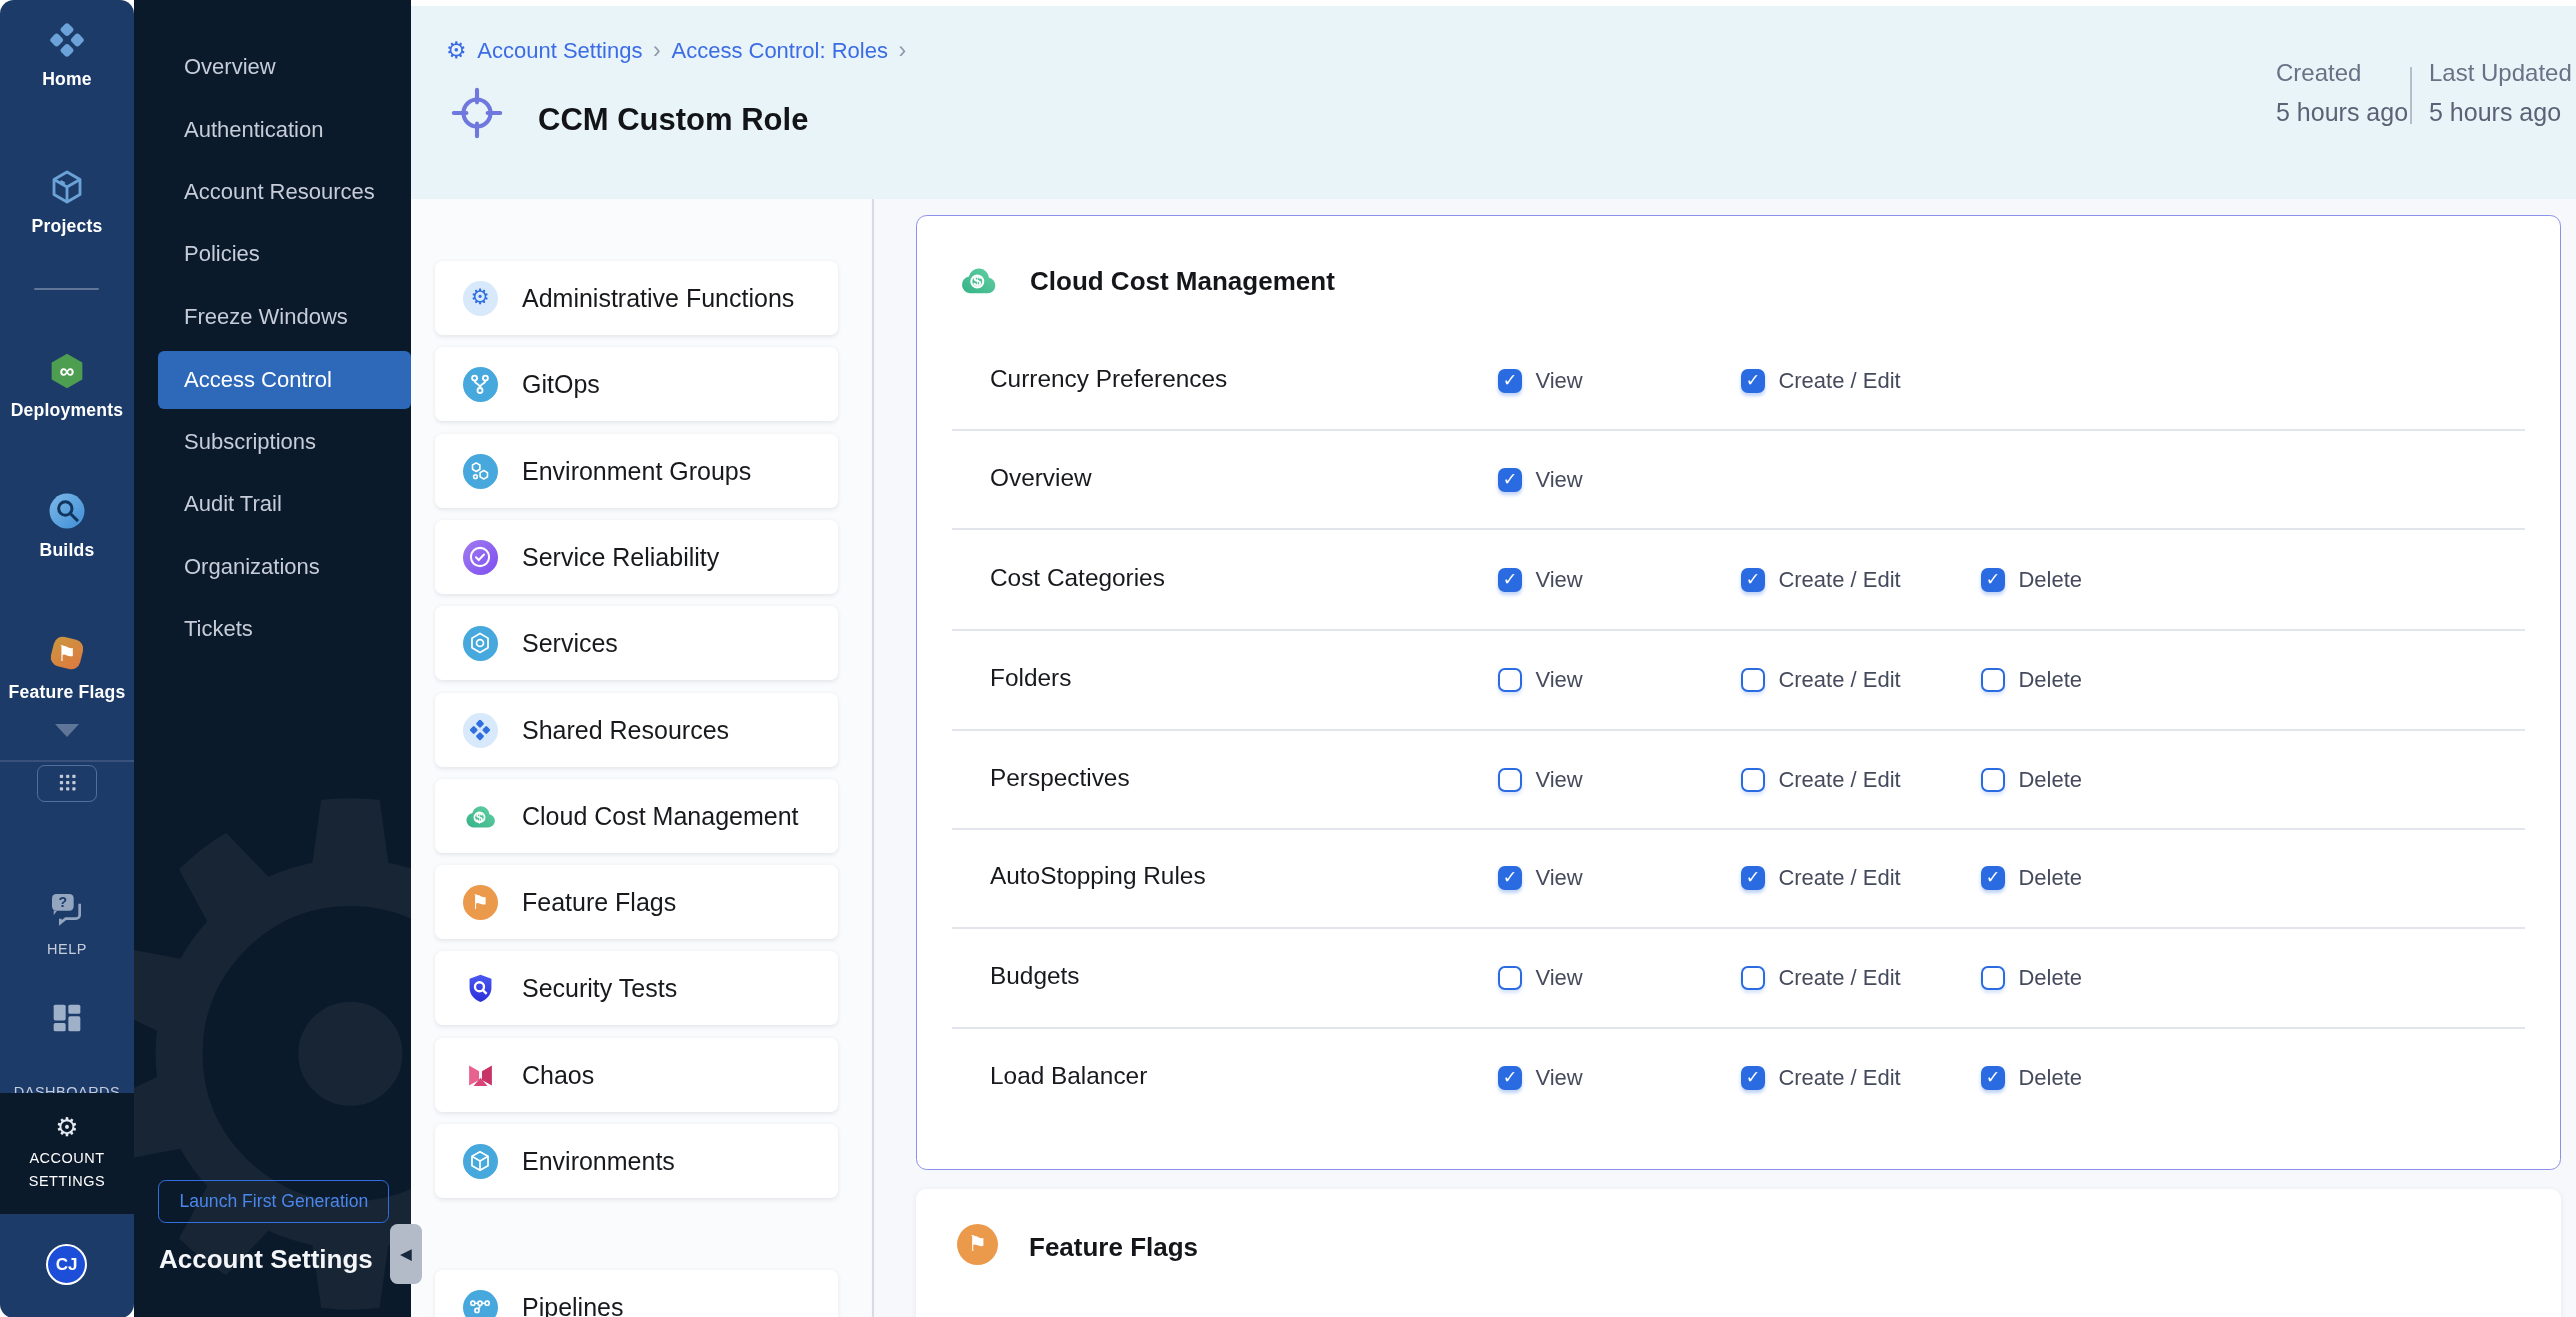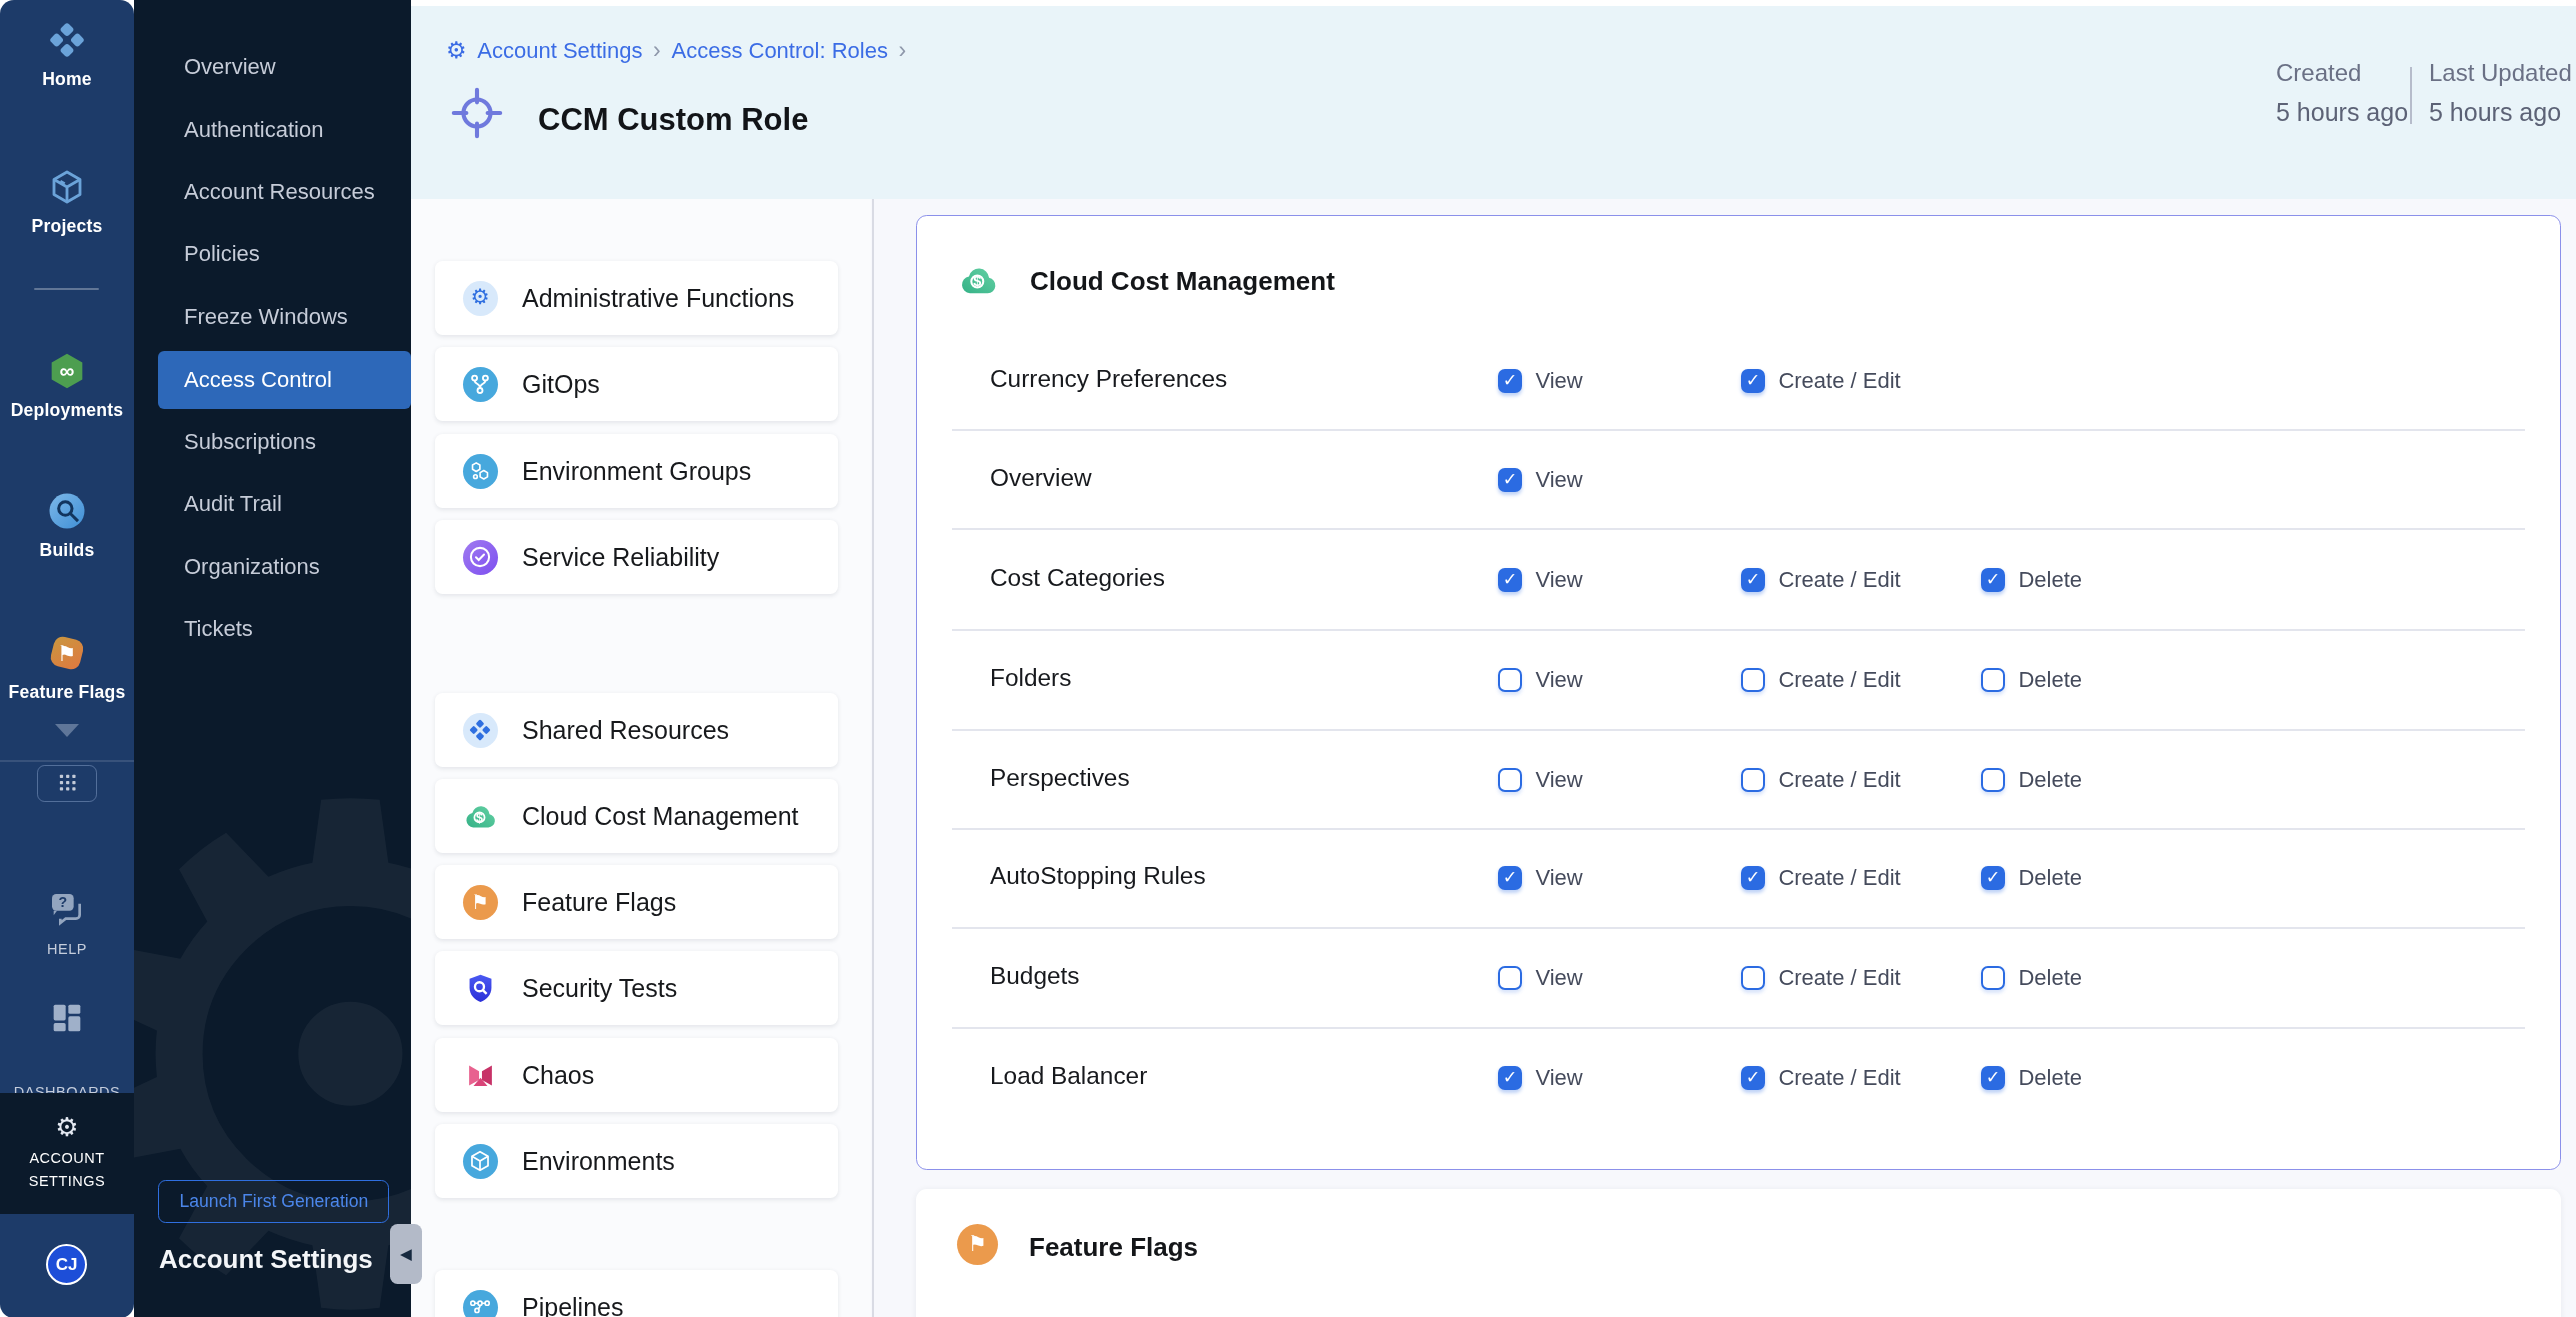--- a/index.html
+++ b/index.html
@@ -275,20 +275,29 @@
     <div class="mod-card" style="top: 235px;">
       <span class="mod-icon blue">
         <svg viewBox="0 0 24 24" fill="none" stroke="#fff" stroke-width="1.5" stroke-linejoin="round">
           <path d="M8.5 4.5l3.4 2v3.9l-3.4 2-3.4-2V6.5z"></path>
           <path d="M15.5 11.5l3.4 2v3.9l-3.4 2-3.4-2v-3.9z"></path>
           <circle cx="7.8" cy="17.2" r="1.7"></circle>
         </svg>
       </span>
       <span class="mod-label">Environment Groups</span>
     </div>
+    <div class="mod-card" style="top: 407px;">
+      <span class="mod-icon blue">
+        <svg viewBox="0 0 24 24" fill="none" stroke="#fff" stroke-width="1.6" stroke-linejoin="round">
+          <path d="M12 3.2l7.4 4.3v8.9L12 20.8l-7.4-4.4V7.5z"></path>
+          <circle cx="12" cy="12" r="3.2"></circle>
+        </svg>
+      </span>
+      <span class="mod-label">Services</span>
+    </div>
     <div class="mod-card" style="top: 494px;">
       <span class="mod-icon light-blue">
         <svg viewBox="0 0 24 24" fill="#2f6fe0">
           <g transform="rotate(45 12 12)">
             <rect x="5" y="5" width="5.8" height="5.8" rx="1.4"></rect>
             <rect x="13.2" y="5" width="5.8" height="5.8" rx="1.4"></rect>
             <rect x="5" y="13.2" width="5.8" height="5.8" rx="1.4"></rect>
             <rect x="13.2" y="13.2" width="5.8" height="5.8" rx="1.4"></rect>
           </g>
         </svg>

